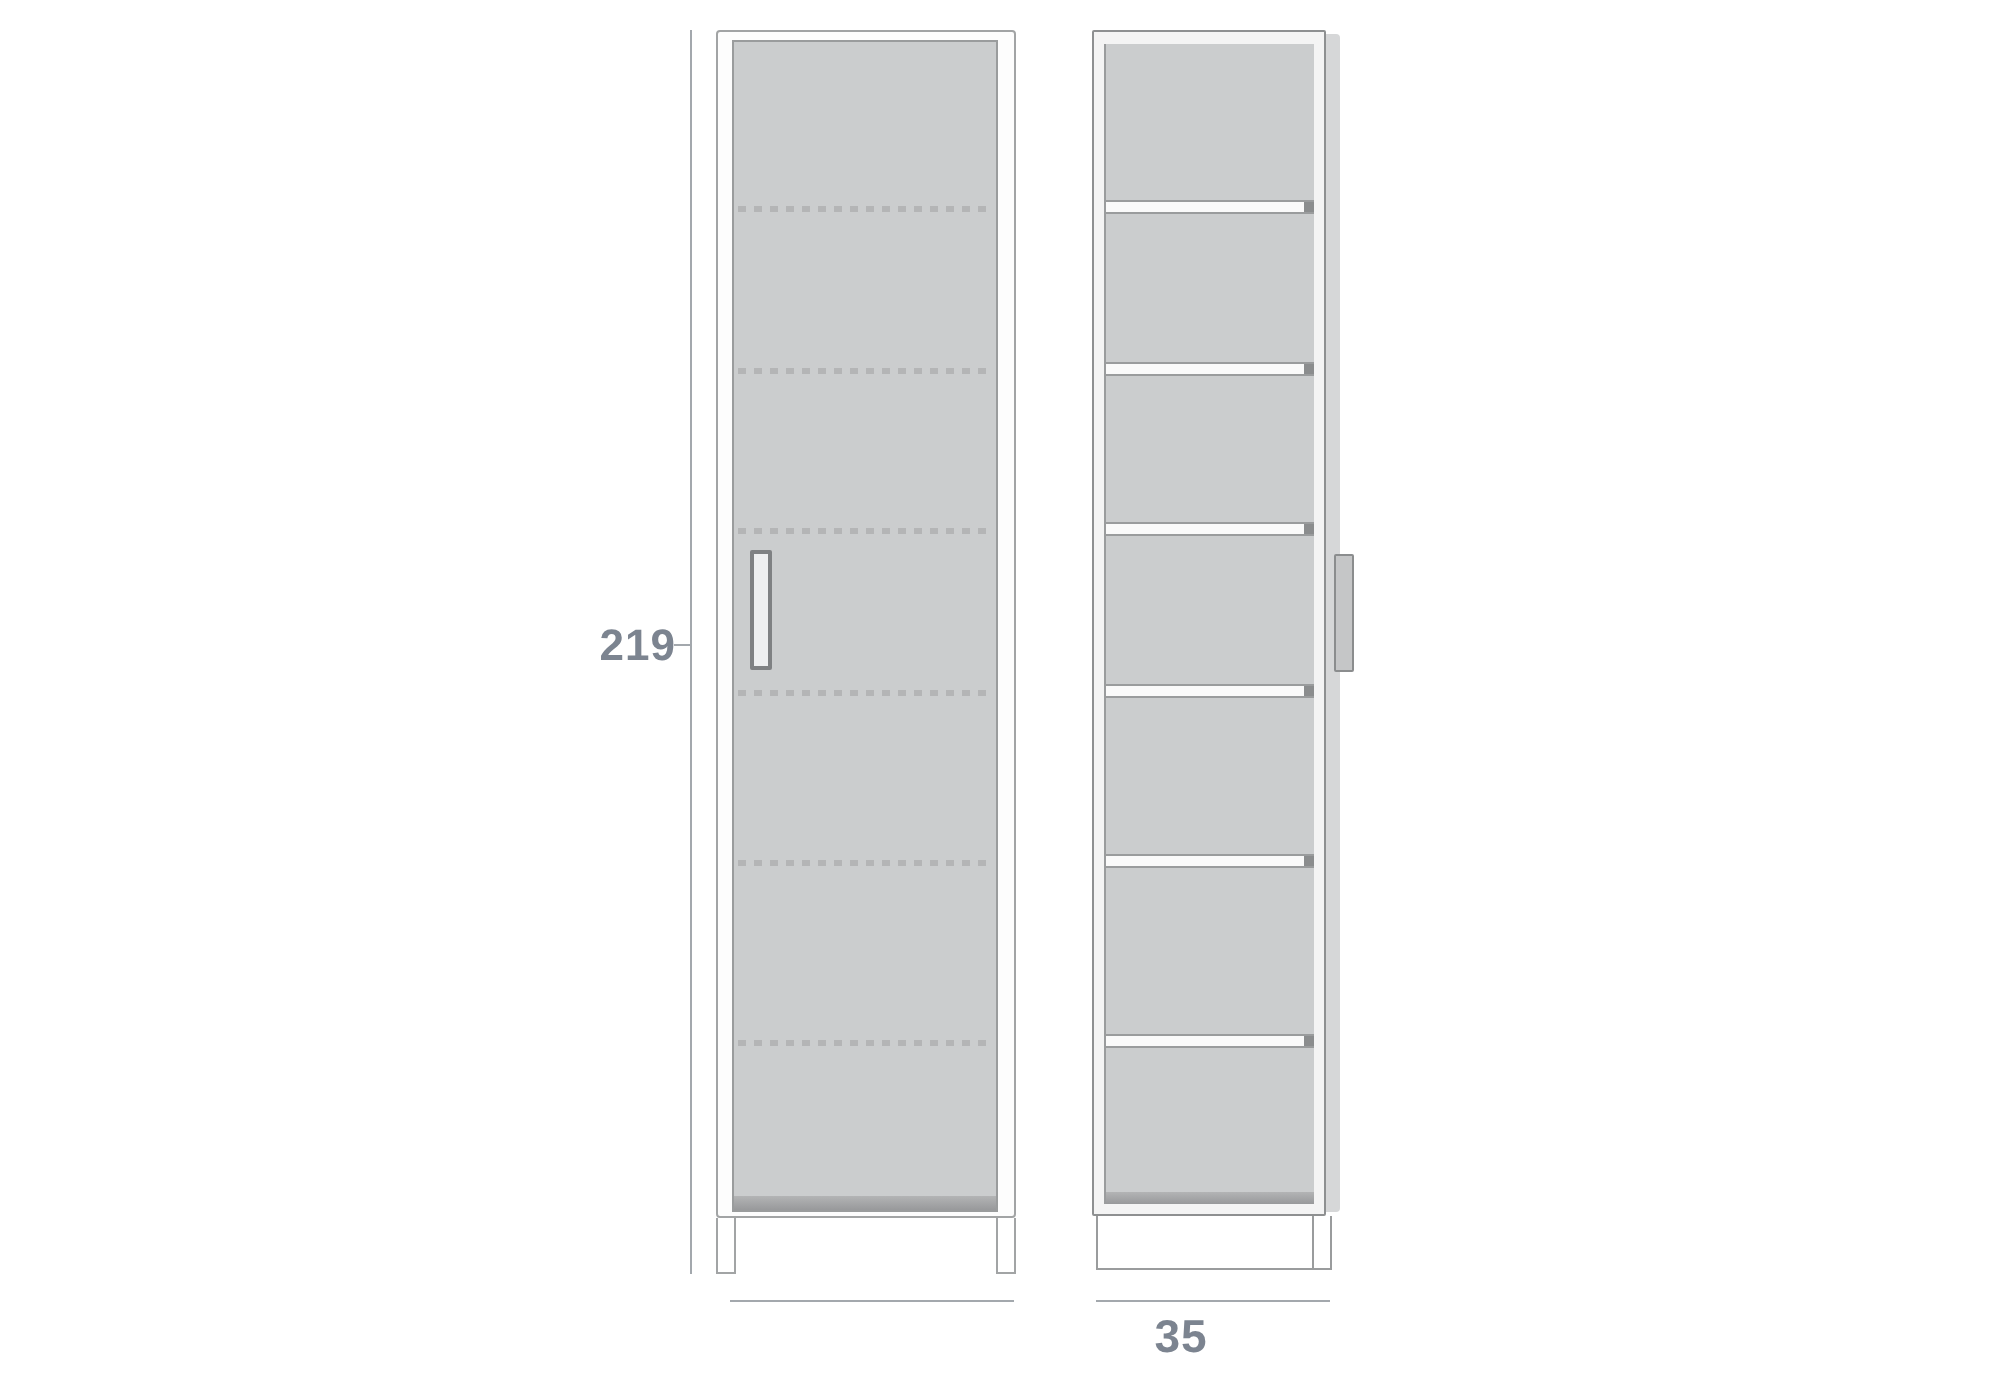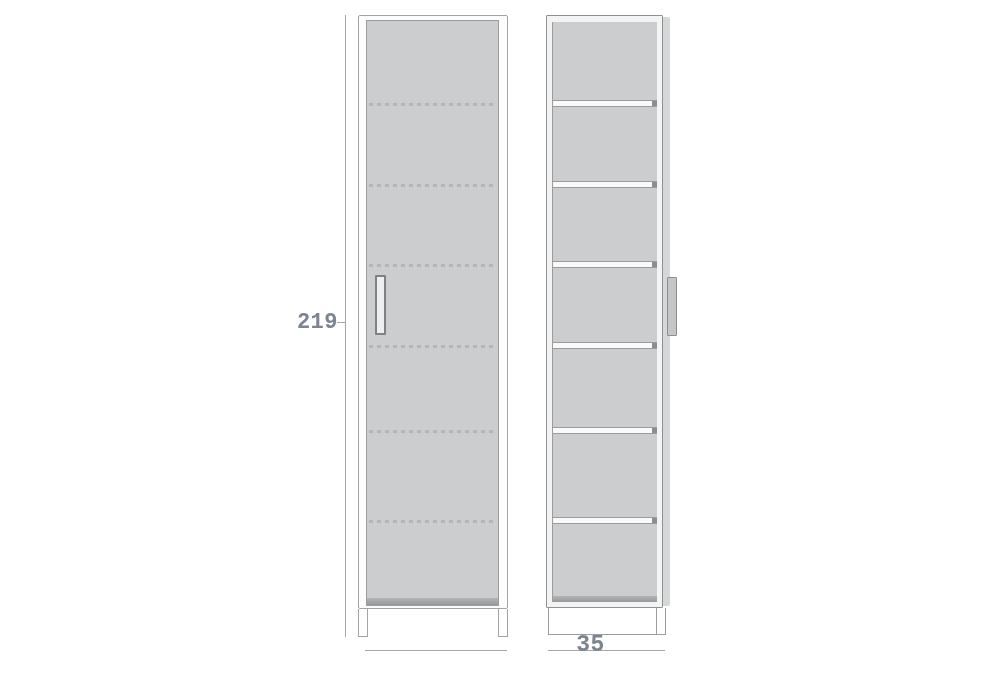--- a/index.html
+++ b/index.html
@@ -1,31 +1,31 @@
 <!DOCTYPE html>
 <html style="--bg: #ffffff; --panel: #cbcdce; --panel-edge: #9a9c9d; --frame-line: #a2a4a5; --dark-line: #8e9091; --dash: #b4b5b6; --bottom-shade: #98999b; --side-strip: #d6d7d8; --handle-fill: #eeeff0; --handle-border: #7f8183; --dim-line: #a3a8ad; --dim-text: #7c8490;"><head>
 <meta charset="utf-8">
 <style>
   html,body{margin:0;padding:0;background:#fff;}
   #canvas{
     position:relative;width:1000px;height:700px;overflow:hidden;
     background:var(--bg,#ffffff);
-    font-family:Liberation Mono, monospace;
+    font-family:Liberation Sans, sans-serif;
   }
   
   .dim-line-v{position:absolute;width:1px;background:var(--dim-line,#a3a8ad);}
   .dim-line-h{position:absolute;height:1px;background:var(--dim-line,#a3a8ad);}
   .dim-tick{position:absolute;height:1px;background:var(--dim-line,#a3a8ad);}
   .dim-label{
     position:absolute;color:var(--dim-text,#7c8490);font-weight:bold;
     font-size:22px;letter-spacing:0.5px;line-height:26px;
   }
   #height-label{left:288px;top:310px;width:50px;text-align:right;}
   #front-width-label{left:365px;top:655px;width:126px;text-align:center;font-size:23px;}
-  #side-depth-label{left:548px;top:632px;width:85px;text-align:center;font-size:23px;}
+  #side-depth-label{left:548px;top:655px;width:85px;text-align:center;font-size:23px;}
   #height-dim-line{left:345px;top:15px;height:622px;}
   #height-dim-tick{left:337px;top:322px;width:8px;}
   #front-width-dim-line{left:365px;top:650px;width:142px;}
   #side-depth-dim-line{left:548px;top:650px;width:117px;}
 
   
   #front-frame{
     position:absolute;left:358px;top:15px;width:150px;height:594px;
     background:#fdfdfd;border:1px solid var(--frame-line,#a2a4a5);
     border-radius:2px;box-sizing:border-box;

